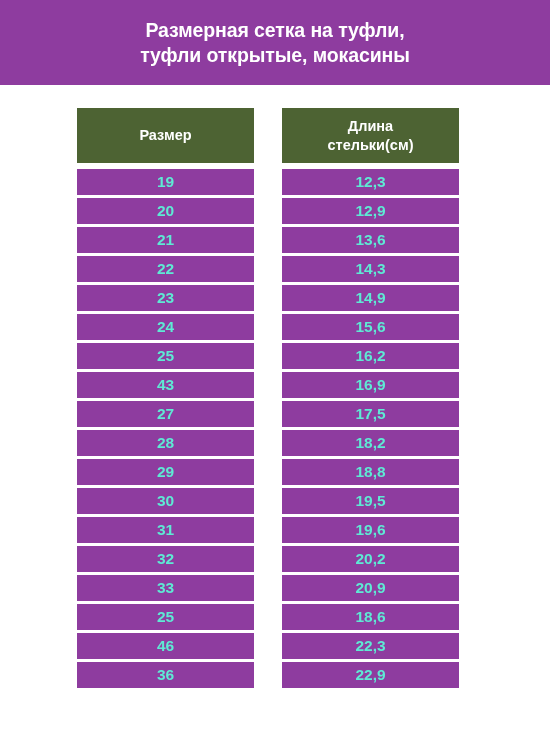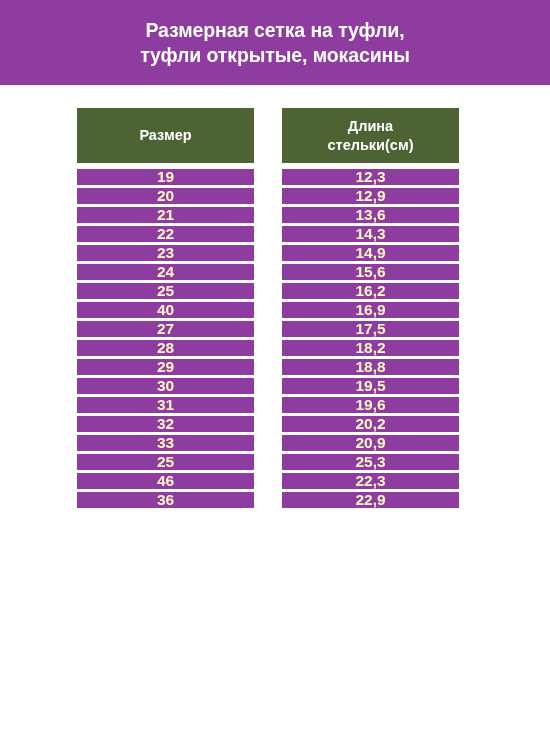--- a/index.html
+++ b/index.html
@@ -68,23 +68,23 @@
     text-align: center;
     white-space: pre-line;
     box-sizing: border-box;
   }
   .cells {
     display: flex;
     flex-direction: column;
     margin-top: 6px;
   }
   .cell {
-    height: 16px;
+    height: 26px;
     background: #8e3c9f;
-    color: #fef9c3;
+    color: #5eead4;
     font-size: 15.5px;
     font-weight: bold;
     display: flex;
     align-items: center;
     justify-content: center;
     margin-bottom: 3px;
     box-sizing: border-box;
   }
   .cell:last-child {
     margin-bottom: 4px;
@@ -105,21 +105,21 @@
     <div class="column">
       <div class="col-header">Размер</div>
       <div class="cells">
         <div class="cell">19</div>
         <div class="cell">20</div>
         <div class="cell">21</div>
         <div class="cell">22</div>
         <div class="cell">23</div>
         <div class="cell">24</div>
         <div class="cell">25</div>
-        <div class="cell">40</div>
+        <div class="cell">43</div>
         <div class="cell">27</div>
         <div class="cell">28</div>
         <div class="cell">29</div>
         <div class="cell">30</div>
         <div class="cell">31</div>
         <div class="cell">32</div>
         <div class="cell">33</div>
         <div class="cell">25</div>
         <div class="cell">46</div>
         <div class="cell">36</div>
@@ -138,20 +138,20 @@
         <div class="cell">15,6</div>
         <div class="cell">16,2</div>
         <div class="cell">16,9</div>
         <div class="cell">17,5</div>
         <div class="cell">18,2</div>
         <div class="cell">18,8</div>
         <div class="cell">19,5</div>
         <div class="cell">19,6</div>
         <div class="cell">20,2</div>
         <div class="cell">20,9</div>
-        <div class="cell">25,3</div>
+        <div class="cell">18,6</div>
         <div class="cell">22,3</div>
         <div class="cell">22,9</div>
       </div>
     </div>
 
   </div>
 </div>
 
 </body></html>

